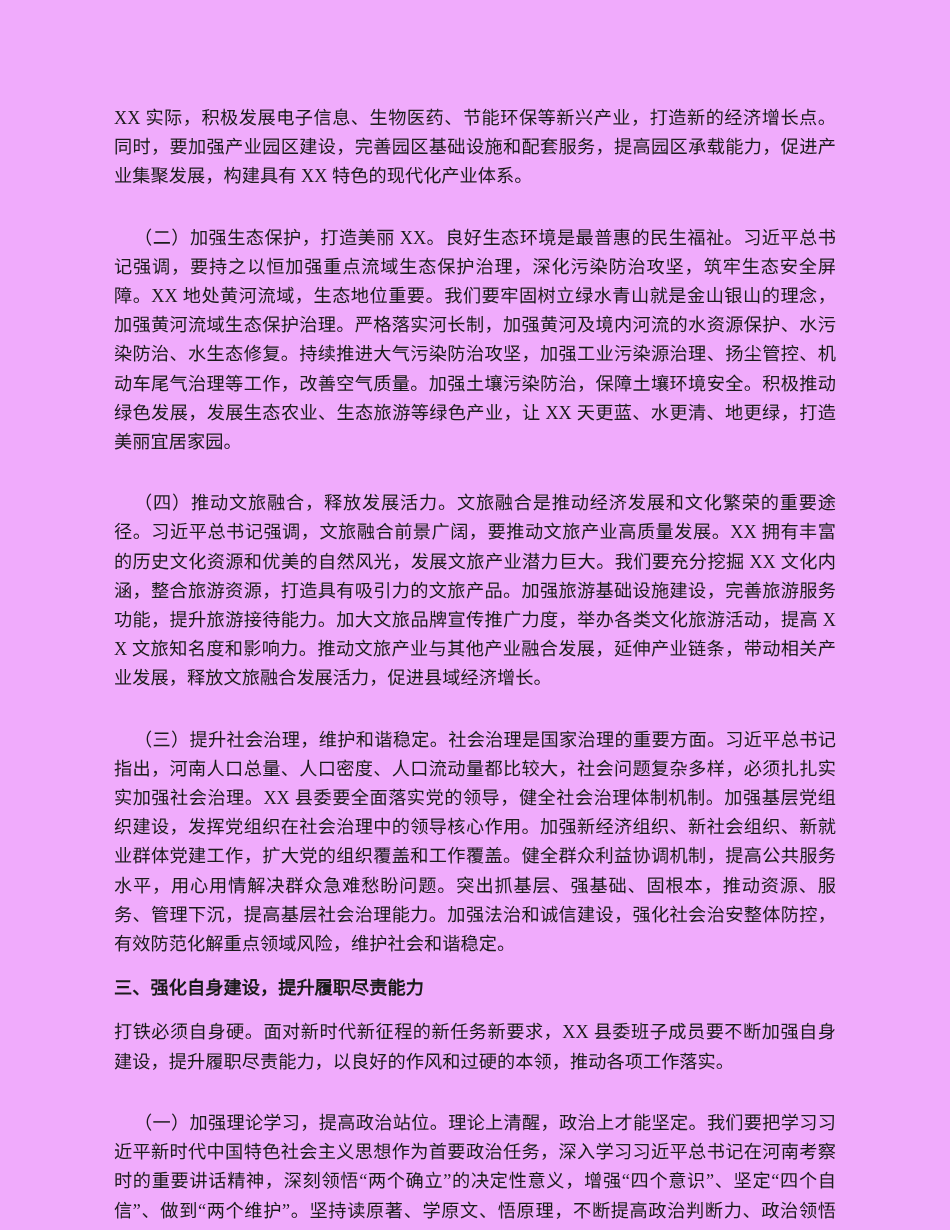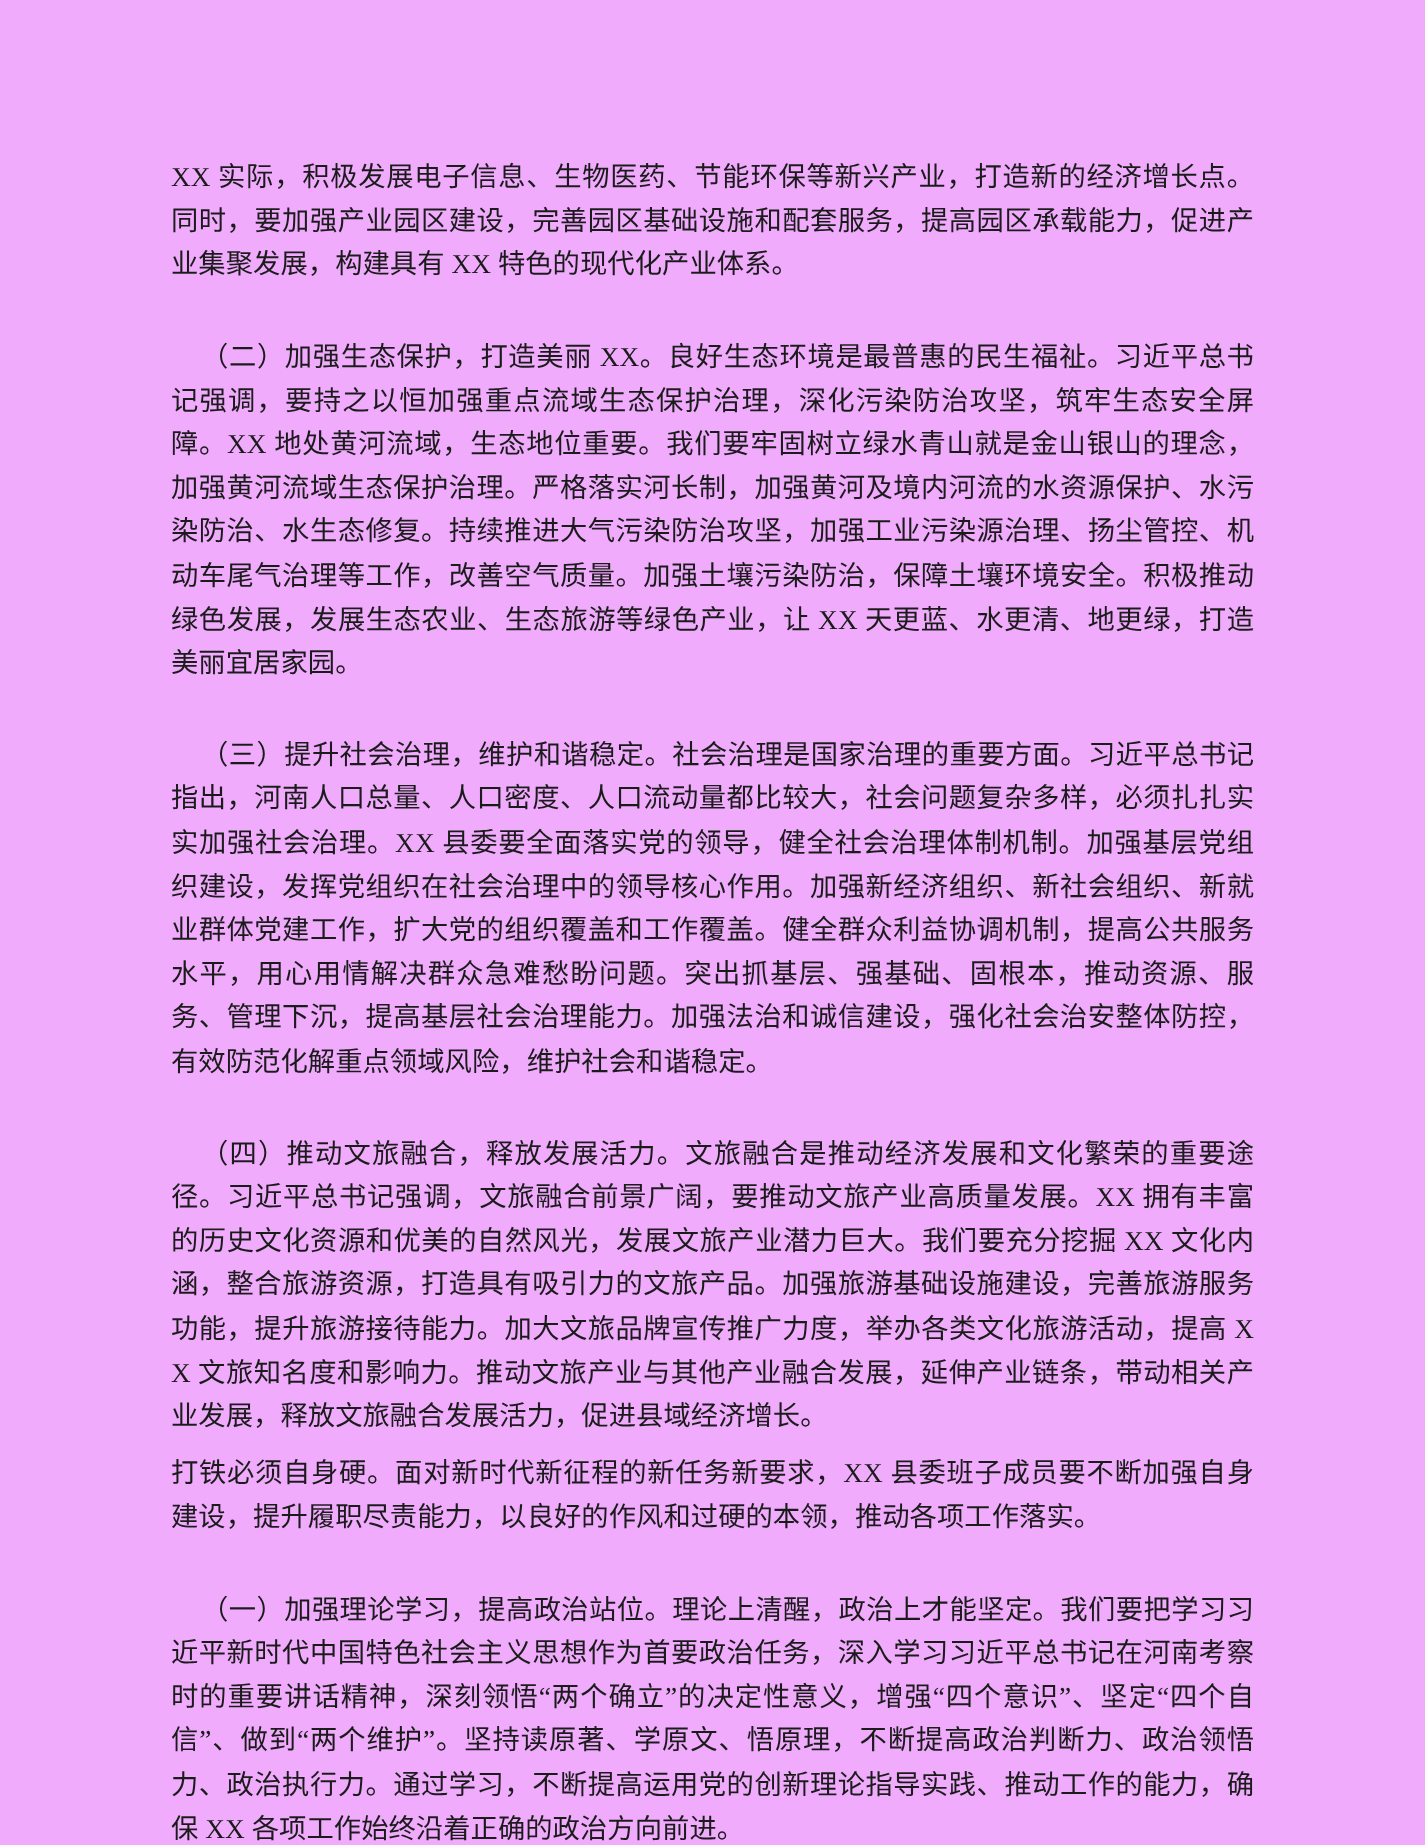--- a/index.html
+++ b/index.html
@@ -61,24 +61,25 @@
 </head>
 <body>
 
 <div class="page">
   <div class="content">
 
     <p class="para cont">XX 实际，积极发展电子信息、生物医药、节能环保等新兴产业，打造新的经济增长点。同时，要加强产业园区建设，完善园区基础设施和配套服务，提高园区承载能力，促进产业集聚发展，构建具有 XX 特色的现代化产业体系。</p>
 
     <p class="para indent">（二）加强生态保护，打造美丽 XX。良好生态环境是最普惠的民生福祉。习近平总书记强调，要持之以恒加强重点流域生态保护治理，深化污染防治攻坚，筑牢生态安全屏障。XX 地处黄河流域，生态地位重要。我们要牢固树立绿水青山就是金山银山的理念，加强黄河流域生态保护治理。严格落实河长制，加强黄河及境内河流的水资源保护、水污染防治、水生态修复。持续推进大气污染防治攻坚，加强工业污染源治理、扬尘管控、机动车尾气治理等工作，改善空气质量。加强土壤污染防治，保障土壤环境安全。积极推动绿色发展，发展生态农业、生态旅游等绿色产业，让 XX 天更蓝、水更清、地更绿，打造美丽宜居家园。</p>
 
+    <p class="para indent">（四）推动文旅融合，释放发展活力。文旅融合是推动经济发展和文化繁荣的重要途径。习近平总书记强调，文旅融合前景广阔，要推动文旅产业高质量发展。XX 拥有丰富的历史文化资源和优美的自然风光，发展文旅产业潜力巨大。我们要充分挖掘 XX 文化内涵，整合旅游资源，打造具有吸引力的文旅产品。加强旅游基础设施建设，完善旅游服务功能，提升旅游接待能力。加大文旅品牌宣传推广力度，举办各类文化旅游活动，提高 XX 文旅知名度和影响力。推动文旅产业与其他产业融合发展，延伸产业链条，带动相关产业发展，释放文旅融合发展活力，促进县域经济增长。</p>
+
     <p class="para indent">（三）提升社会治理，维护和谐稳定。社会治理是国家治理的重要方面。习近平总书记指出，河南人口总量、人口密度、人口流动量都比较大，社会问题复杂多样，必须扎扎实实加强社会治理。XX 县委要全面落实党的领导，健全社会治理体制机制。加强基层党组织建设，发挥党组织在社会治理中的领导核心作用。加强新经济组织、新社会组织、新就业群体党建工作，扩大党的组织覆盖和工作覆盖。健全群众利益协调机制，提高公共服务水平，用心用情解决群众急难愁盼问题。突出抓基层、强基础、固根本，推动资源、服务、管理下沉，提高基层社会治理能力。加强法治和诚信建设，强化社会治安整体防控，有效防范化解重点领域风险，维护社会和谐稳定。</p>
 
-    <p class="para indent">（四）推动文旅融合，释放发展活力。文旅融合是推动经济发展和文化繁荣的重要途径。习近平总书记强调，文旅融合前景广阔，要推动文旅产业高质量发展。XX 拥有丰富的历史文化资源和优美的自然风光，发展文旅产业潜力巨大。我们要充分挖掘 XX 文化内涵，整合旅游资源，打造具有吸引力的文旅产品。加强旅游基础设施建设，完善旅游服务功能，提升旅游接待能力。加大文旅品牌宣传推广力度，举办各类文化旅游活动，提高 XX 文旅知名度和影响力。推动文旅产业与其他产业融合发展，延伸产业链条，带动相关产业发展，释放文旅融合发展活力，促进县域经济增长。</p>
-
+    <h2 class="heading gap-before gap-after">三、强化自身建设，提升履职尽责能力</h2>
 
     <p class="para cont">打铁必须自身硬。面对新时代新征程的新任务新要求，XX 县委班子成员要不断加强自身建设，提升履职尽责能力，以良好的作风和过硬的本领，推动各项工作落实。</p>
 
     <p class="para indent">（一）加强理论学习，提高政治站位。理论上清醒，政治上才能坚定。我们要把学习习近平新时代中国特色社会主义思想作为首要政治任务，深入学习习近平总书记在河南考察时的重要讲话精神，深刻领悟“两个确立”的决定性意义，增强“四个意识”、坚定“四个自信”、做到“两个维护”。坚持读原著、学原文、悟原理，不断提高政治判断力、政治领悟力、政治执行力。通过学习，不断提高运用党的创新理论指导实践、推动工作的能力，确保 XX 各项工作始终沿着正确的政治方向前进。</p>
 
     <p class="para indent">（二）严守纪律规矩，加强作风建设。中央八项规定是党中央徙木立信之举，是新时代管党治党的标志性措施。我们要深入开展贯彻中央八项规定精神学习教育，在一体推进学查改上下功夫。严格遵守党的政治纪律、组织纪律、廉洁纪律、群众纪律、工作纪律和生活纪律，自觉抵制各种腐朽思想侵蚀。坚决反对形式主义、官僚主义，切实整治文风会风，精简文件会议，减轻基层负担。树立正确的政绩观，真抓实干，勇于担当，以良好的作风推动工作落实，树立县委班子良好形象。</p>
 
   </div>
 </div>
 

